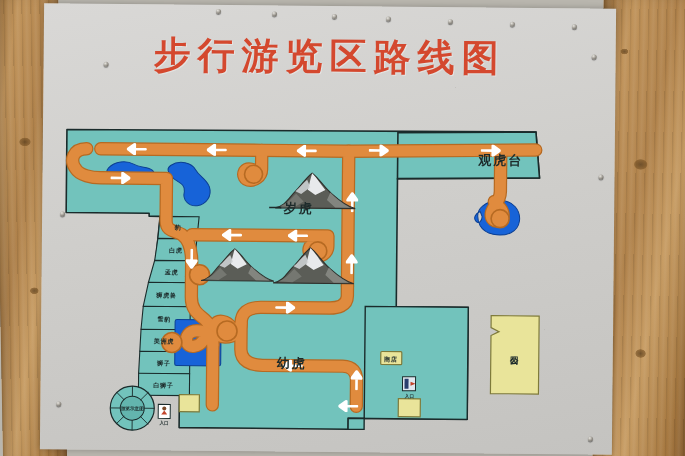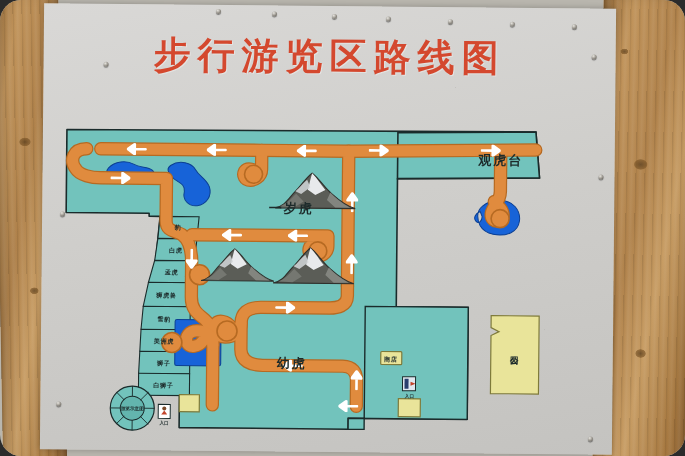--- a/index.html
+++ b/index.html
@@ -4,21 +4,20 @@
 <title>步行游览区路线图</title>
 <style>
   html,body{margin:0;padding:0;background:#2b2b2b;}
   body{font-family:"Liberation Sans","DejaVu Sans",sans-serif;}
 
   #scene{
     position:relative;
     width:685px;height:456px;
     overflow:hidden;
     background:#b9b6ae;
-    border-radius:21px;
   }
 
   
   .plank{
     position:absolute;top:-12px;height:486px;
     background:
       repeating-linear-gradient(90deg,
         rgba(0,0,0,.10) 0px, rgba(0,0,0,0) 2px, rgba(255,255,255,.07) 5px, rgba(0,0,0,0) 9px),
       linear-gradient(100deg,#9a6f3c 0%,#c0935a 18%,#b0824b 42%,#c79c63 62%,#a5773f 85%,#8d6132 100%);
     box-shadow:inset 0 0 18px rgba(0,0,0,.35);

